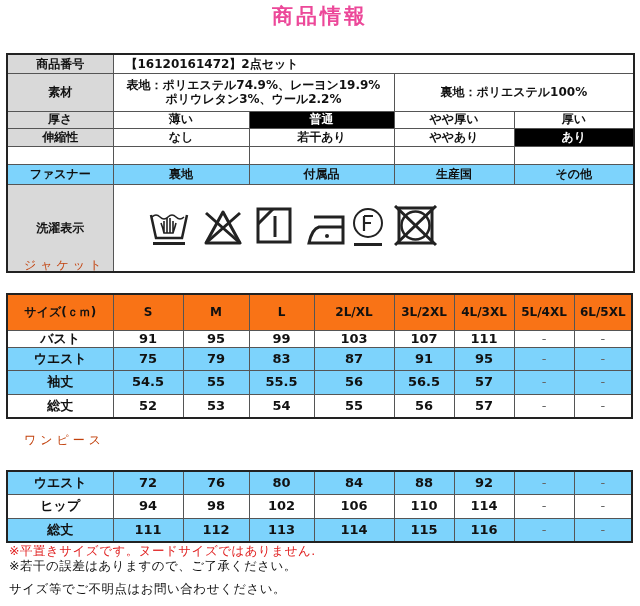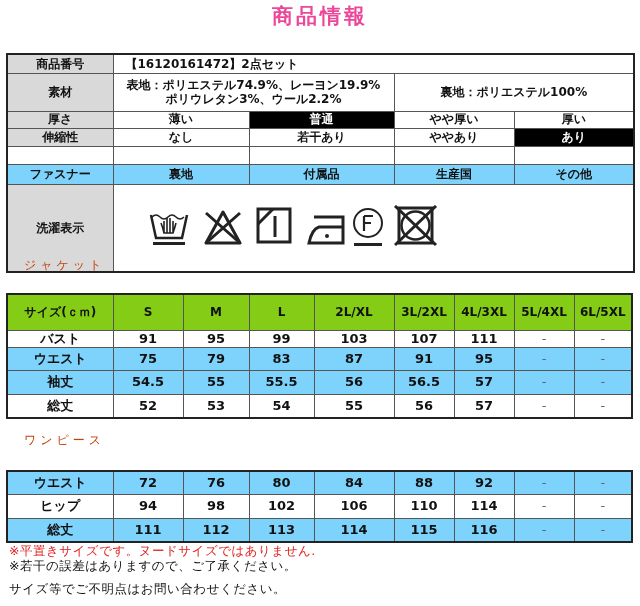--- a/index.html
+++ b/index.html
@@ -20,21 +20,21 @@
     td {
       border:1px solid #555; padding:0; text-align:center; vertical-align:middle;
       font-size:12px; font-weight:bold; white-space:nowrap; overflow:hidden;
       background:#ffffff; color:#111; line-height:1.2;
     }
     td.g { background:#d9d9d9; }
     td.sel { background:#000000; color:#ffffff; }
     td.left { text-align:left; padding-left:12px; }
     td.dash { color:#666; font-weight:normal; }
     tr.g td { background:#7dd3fc; }
-    tr.lav td { background:#84cc16; }
+    tr.lav td { background:#f97316; }
     .size td { font-size:13px; }
     .size tr.hdr td { font-size:12px; }
     .blk { display:block; }
     .care-wrap { position:relative; height:66px; }
     .care-wrap svg { position:absolute; }
     .section-label {
       position:absolute; left:9px; font-size:12px; font-weight:normal;
       color:#c2410c; letter-spacing:4px;margin-left:15px;
     }
     .note {

